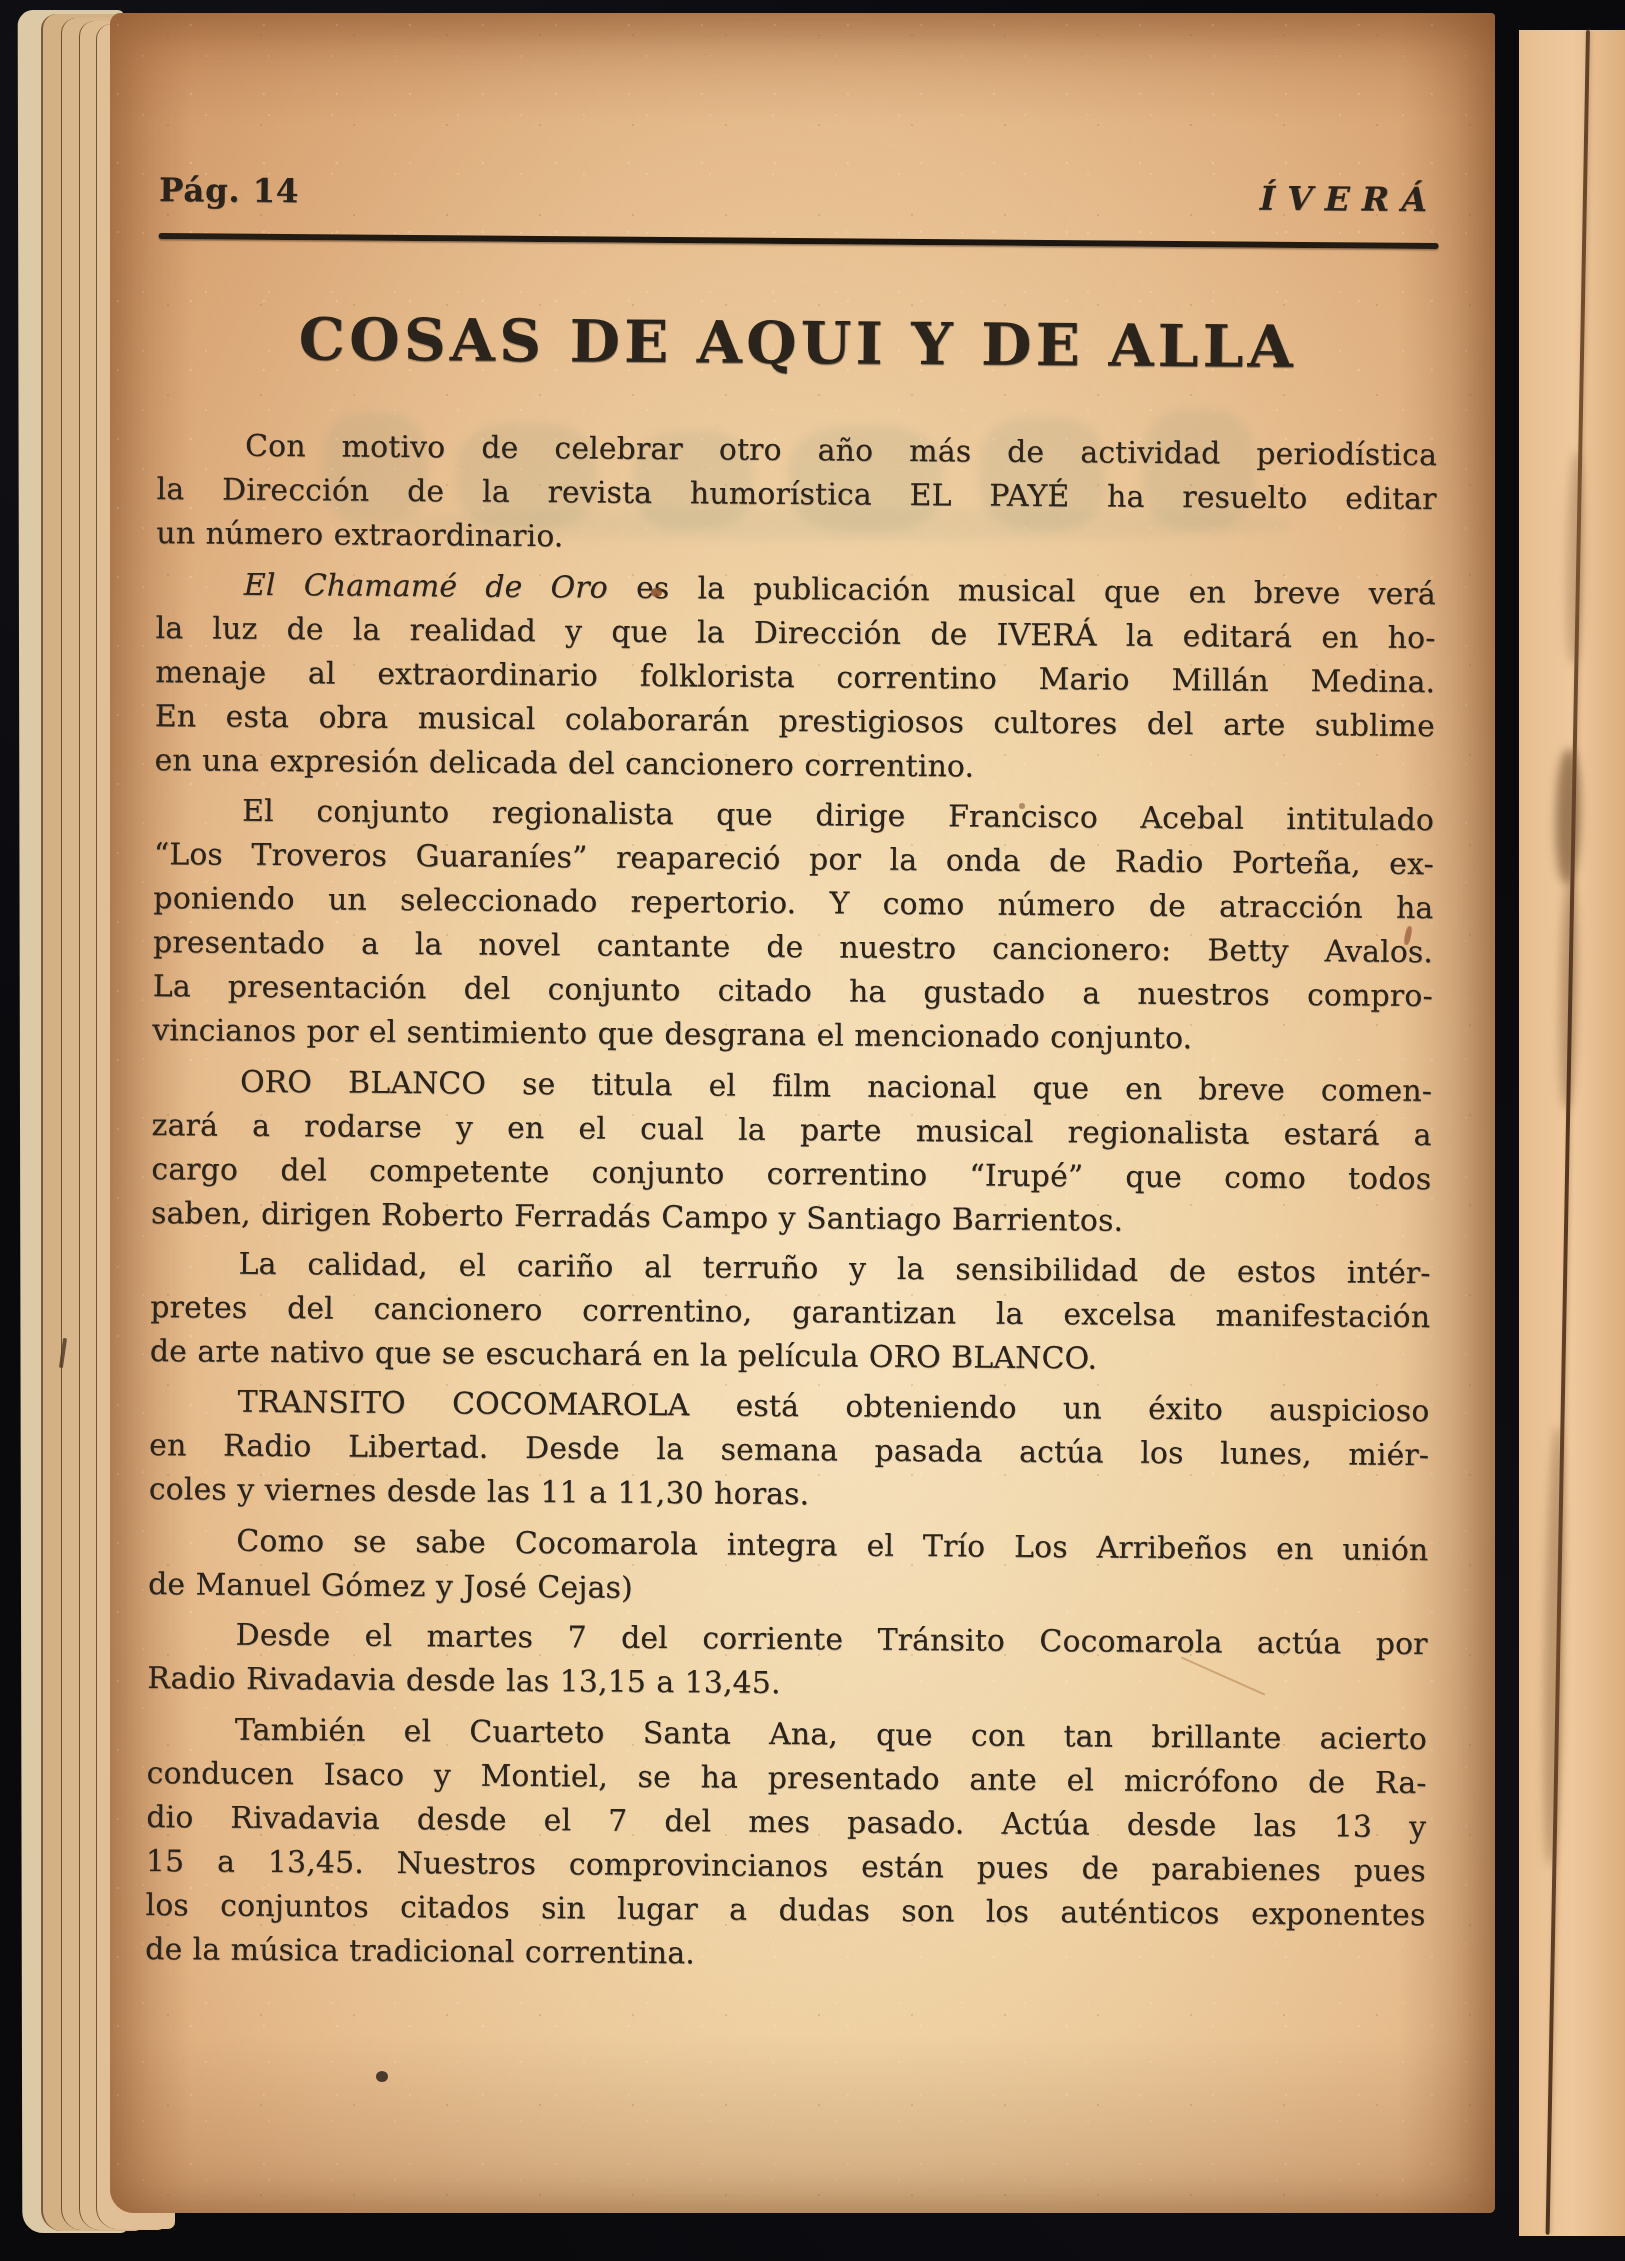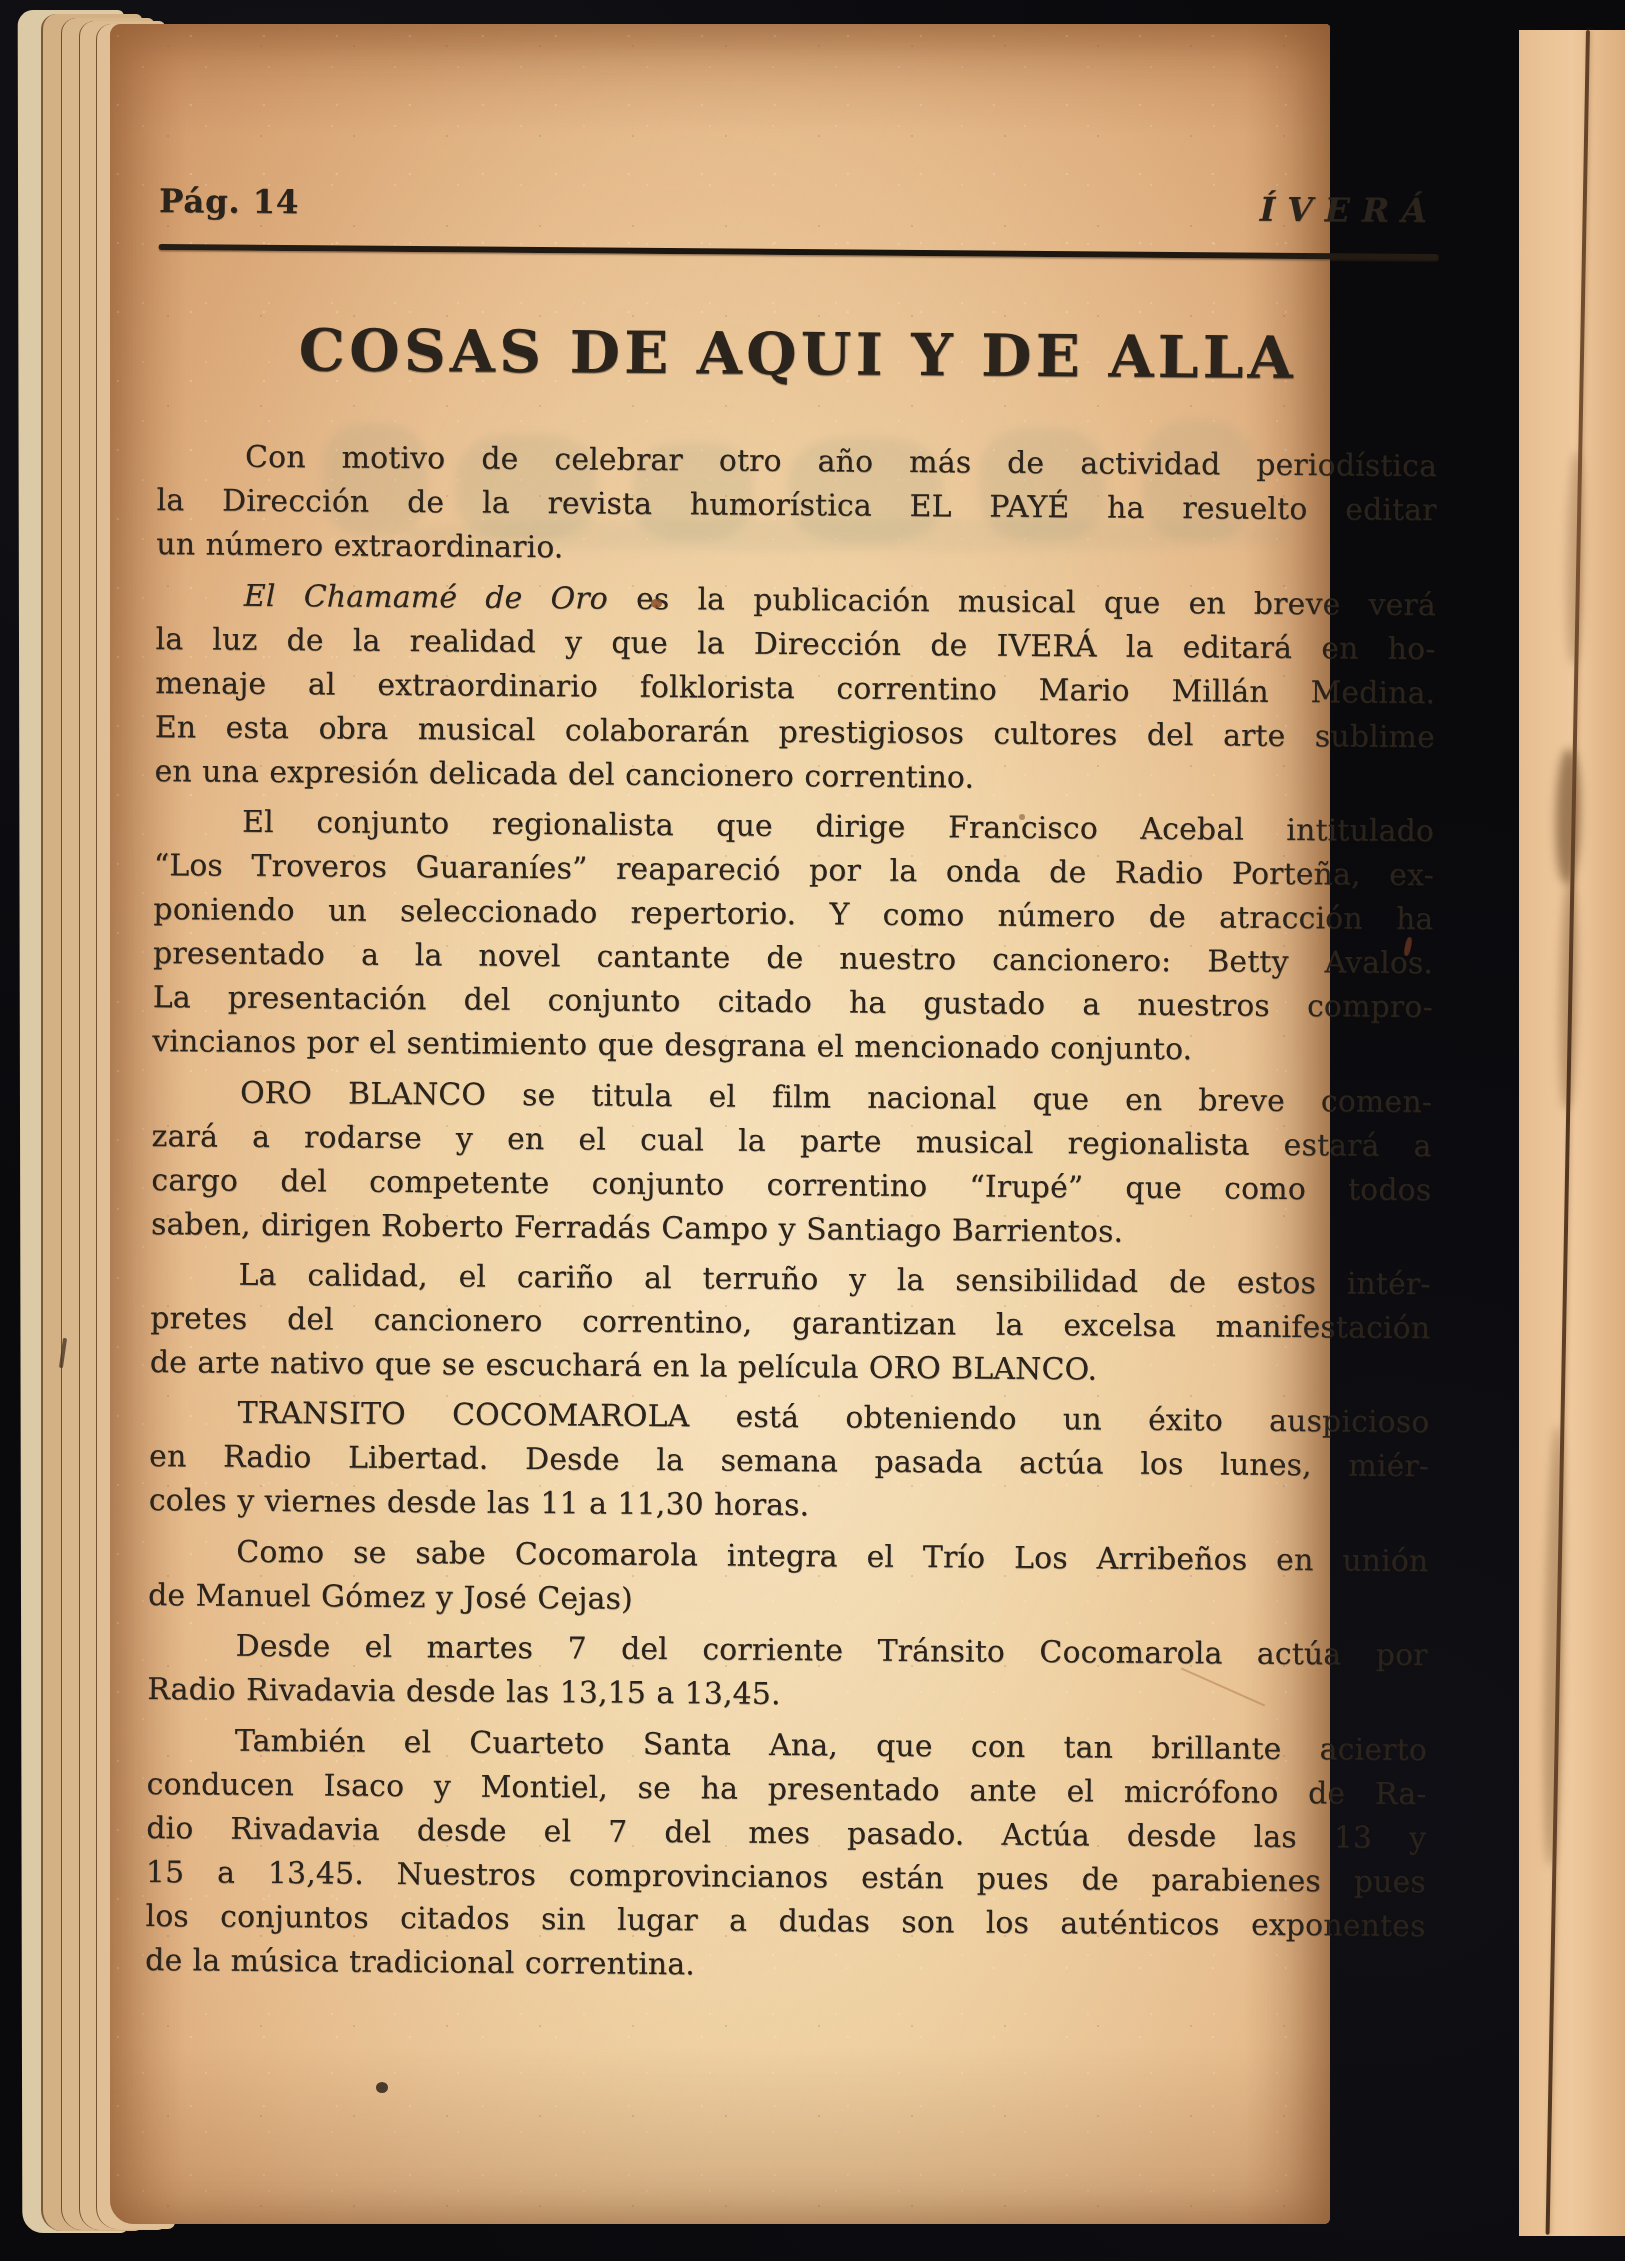--- a/index.html
+++ b/index.html
@@ -17,21 +17,21 @@
   .edge{position:absolute;border-radius:15.5px 5.7px 7px 21px;}
   .e1{left:20px;top:10px;width:106px;height:2223px;background:#dcc9a5;transform:rotate(-.12deg);}
   .e2{left:41px;top:14px;width:99px;height:2217px;background:#d3b184;border-left:2.1px solid #7c5a39;}
   .e3{left:61px;top:18.4px;width:92px;height:2212px;background:#d8b68b;border-left:1.4px solid #6f4e2f;}
   .e4{left:79px;top:21px;width:85px;height:2209px;background:#ddbb91;border-left:1.4px solid #6f4e2f;}
   .e5{left:96px;top:24px;width:78px;height:2205px;background:#e0bf96;border-left:1.4px solid #76532f;}
   
   .sliver{position:absolute;left:1519px;top:30px;width:106px;height:2206px;
     background:linear-gradient(90deg,#e6bd8f 0%,#eec99d 50%,#dcae7e 100%);}
   
-  .page{position:absolute;left:110px;top:24px;width:1220px;height:2200px;
+  .page{position:absolute;left:110px;top:13px;width:1385px;height:2200px;
     border-radius:11.3px 4.2px 5.7px 24px;
     background:
       radial-gradient(ellipse at 54% 60%, #f6e1bd 0%, #efd2a4 36%, #e5ba8b 65%, #d8a474 85%, #cc9263 100%);
     box-shadow:
       inset 24px 17px 49px rgba(130,80,42,.28),
       inset -20px -12.7px 42px rgba(125,75,38,.30),
       inset 0 20px 35px rgba(140,88,48,.30);
     text-decoration: underline;
   }
   .vignette{position:absolute;inset:0;border-radius:inherit;pointer-events:none;

